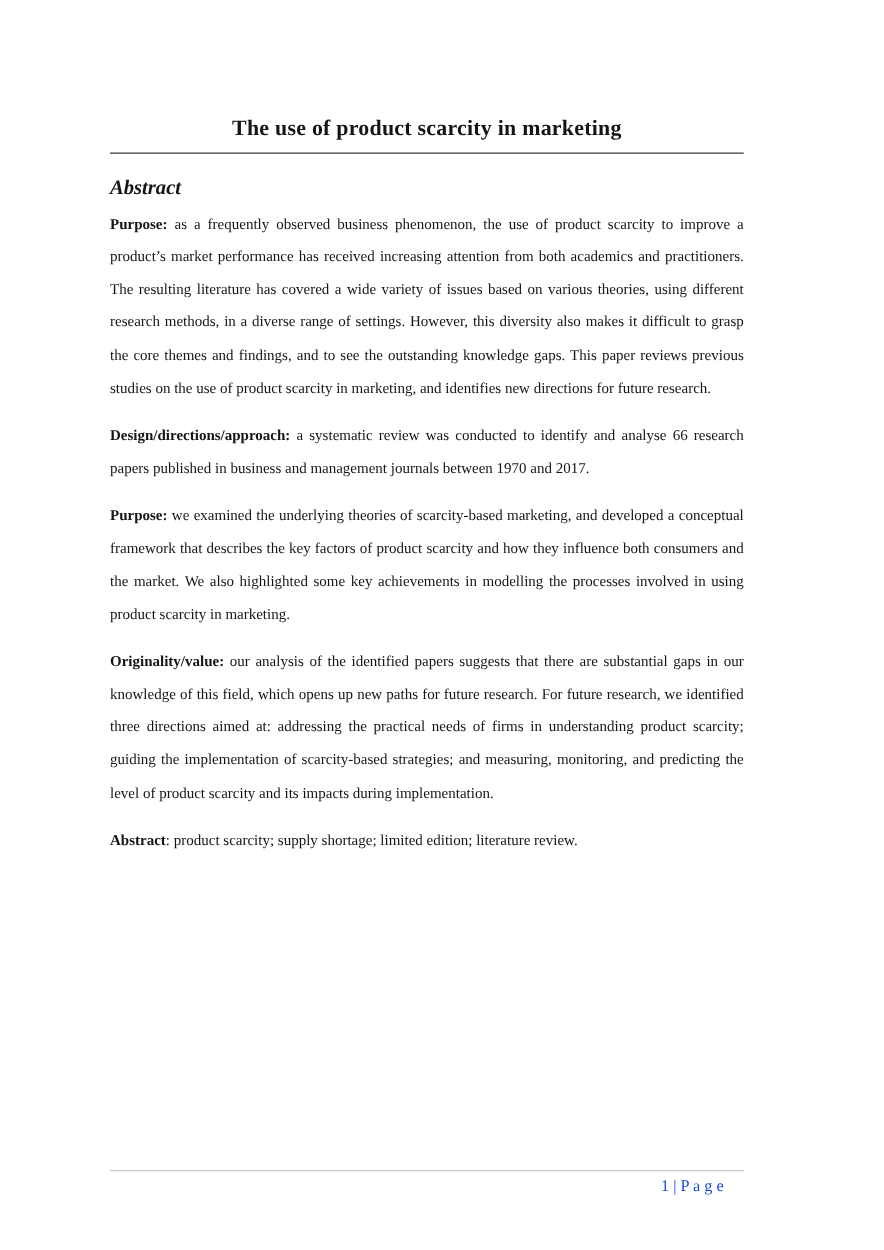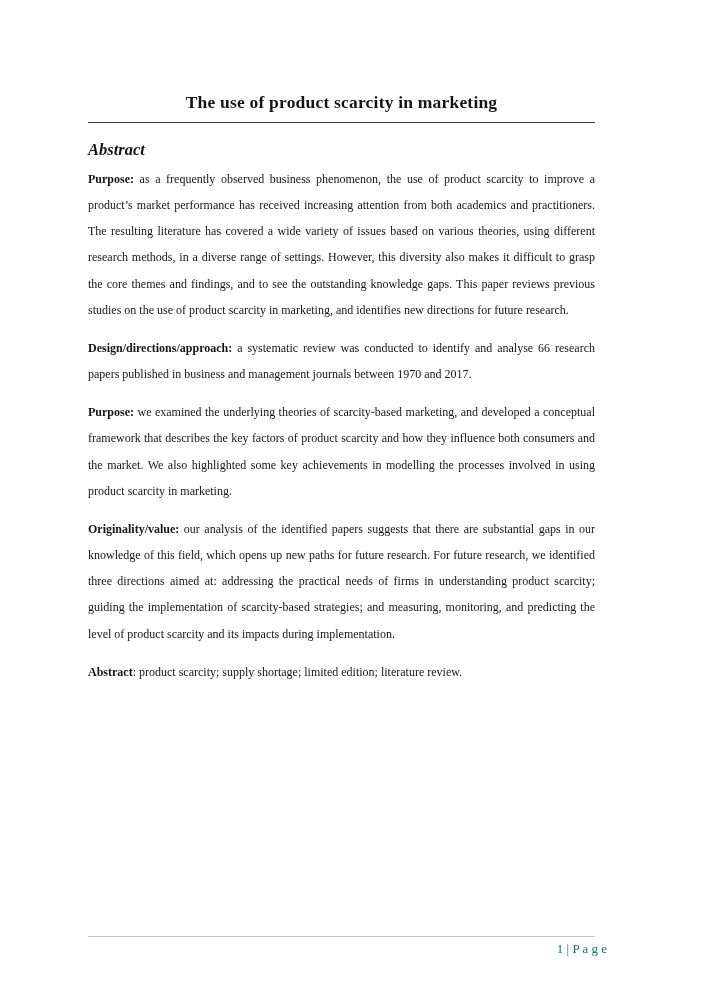--- a/index.html
+++ b/index.html
@@ -43,24 +43,24 @@
   .para .lead { font-weight: bold; }
   .footer-line {
     position: absolute;
     left: 88px;
     right: 84px;
     top: 936px;
     border-top: 1px solid #c8c8c8;
   }
   .footer-text {
     position: absolute;
-    right: 72px;
+    right: 100px;
     top: 941px;
     font-size: 13px;
-    color: #0f766e;
+    color: #1d4ed8;
   }
 </style>
 </head>
 <body>
 
 <div class="page">
   <div class="content">
 
     <h1 class="doc-title">The use of product scarcity in marketing</h1>
 

